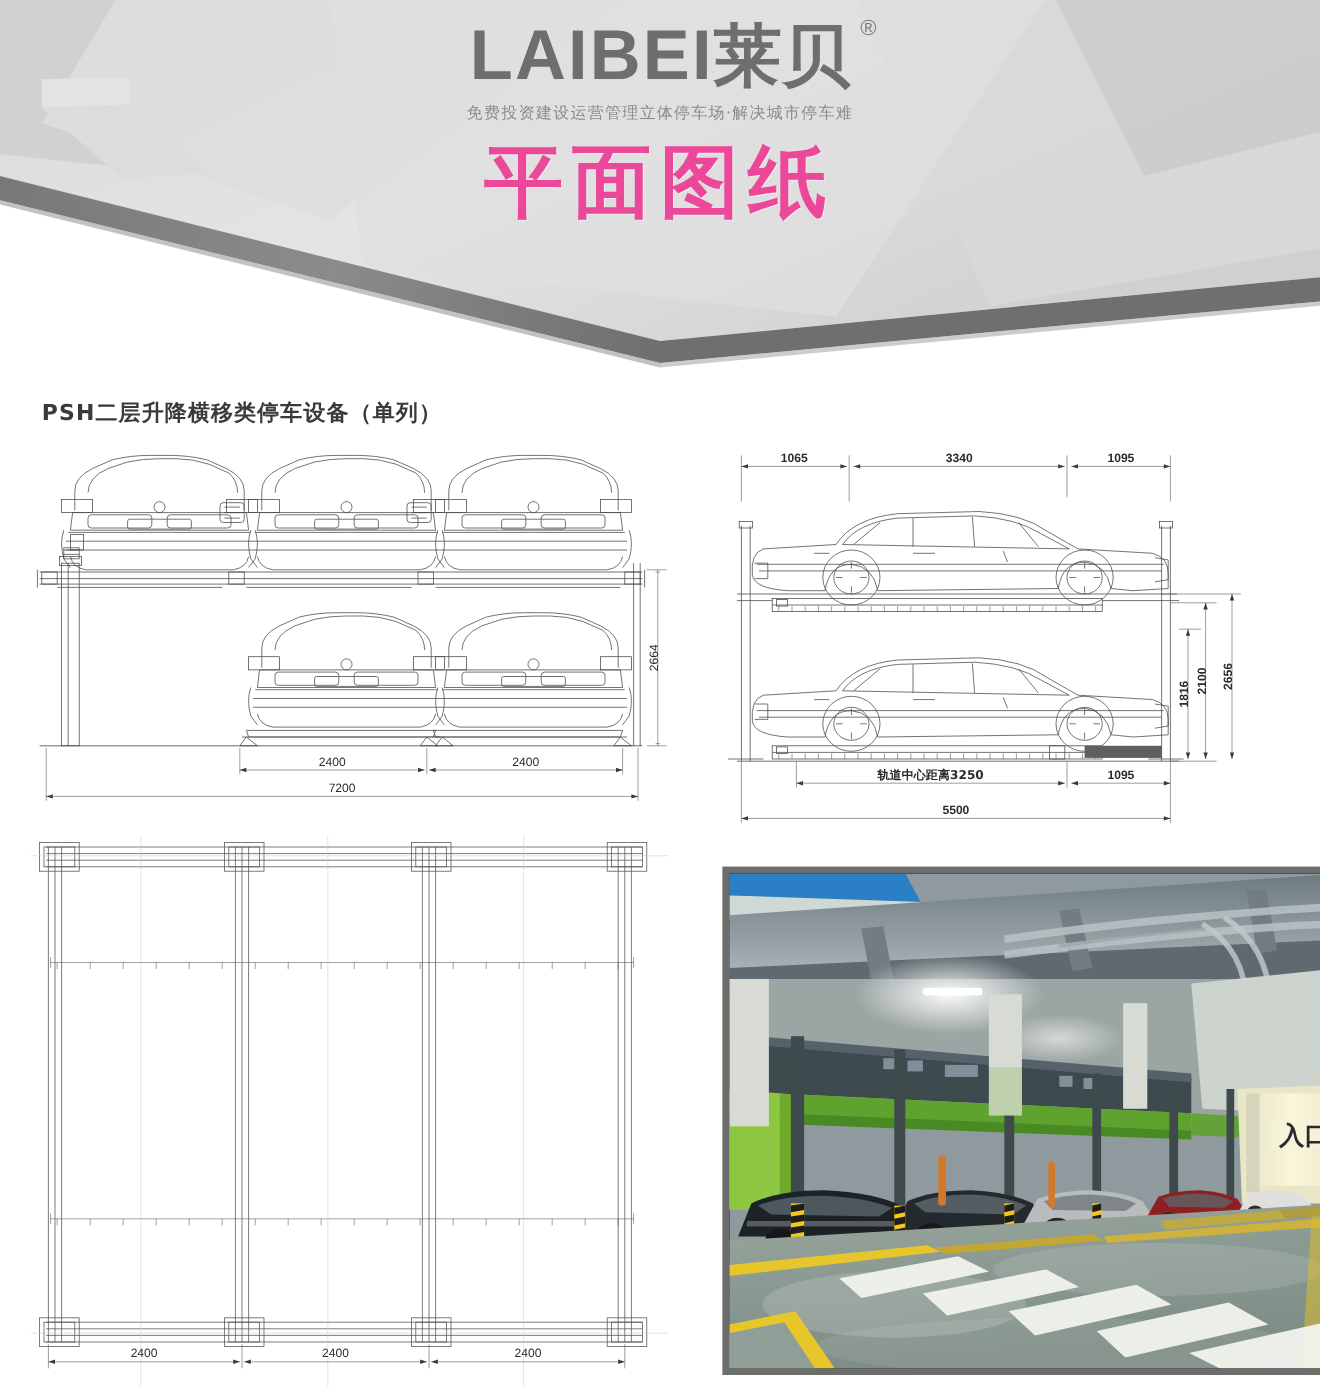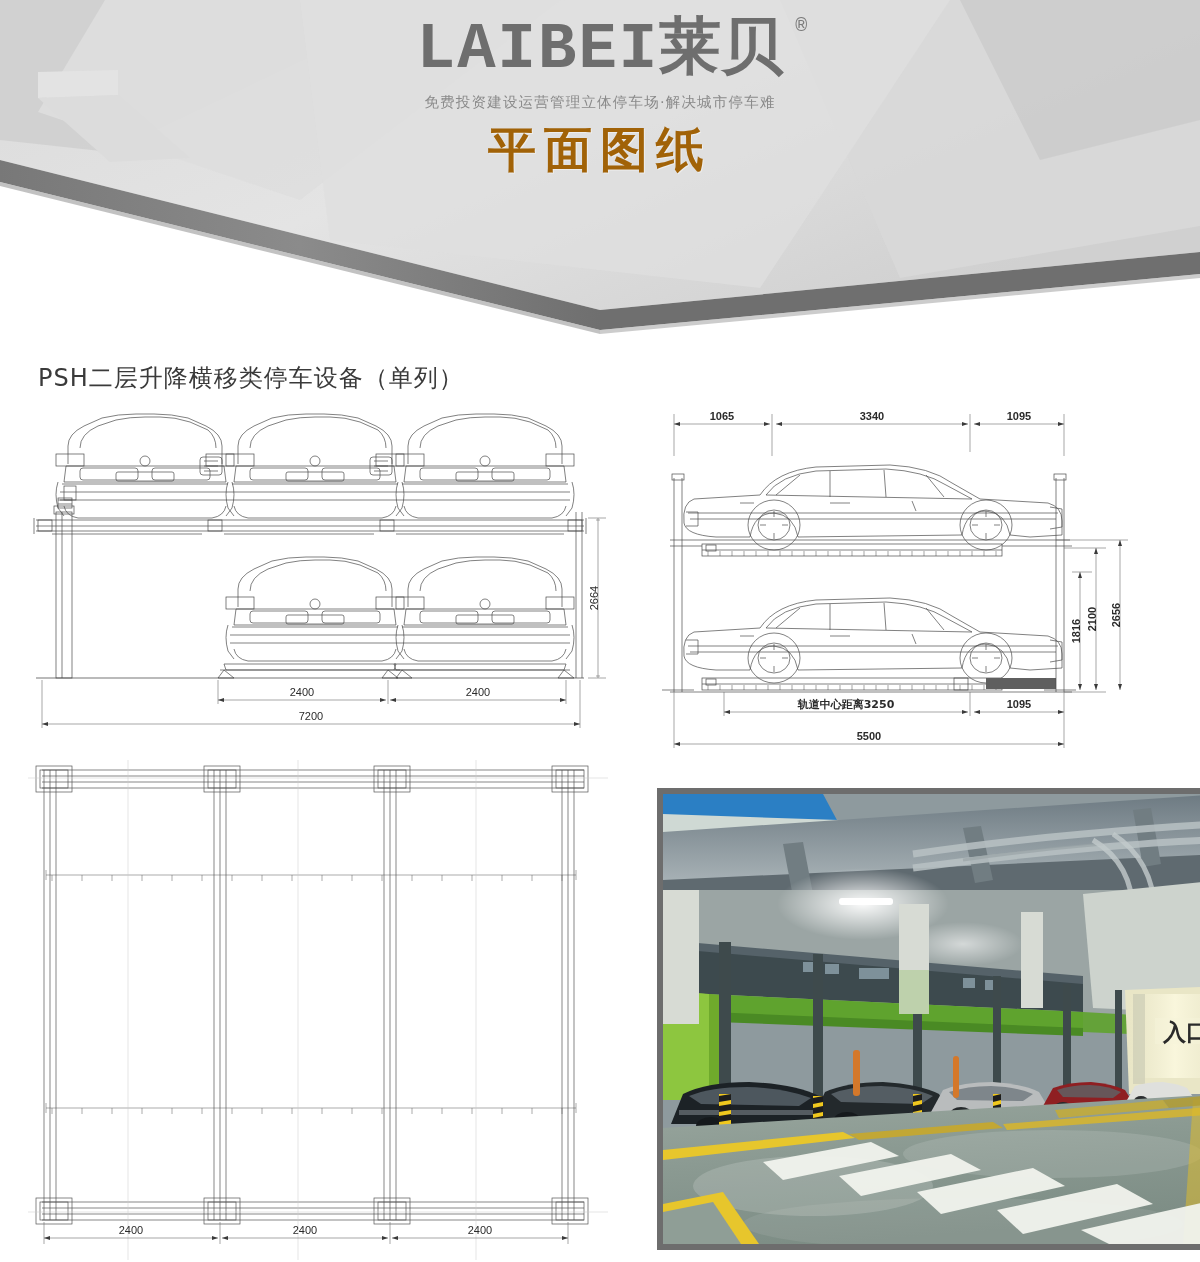--- a/index.html
+++ b/index.html
@@ -15,44 +15,45 @@
   #banner { position:absolute; left:0; top:0; width:1200px; height:340px; overflow:hidden; }
   #banner svg { position:absolute; left:0; top:0; }
   .brand-wrap {
     position:absolute; left:0; top:18px; width:1200px; text-align:center;
     pointer-events:none;
   }
   .brand-line {
     display:inline-block; position:relative;
     font-size:64px; font-weight:bold; letter-spacing:2px;
     color:#6e6e6e; line-height:1.02;
-    font-family:Liberation Mono, monospace;
+    font-family:Liberation Sans, sans-serif;
   }
   .brand-cn { font-size:62px; letter-spacing:0px; }
   .brand-reg {
     position:absolute; top:-2px; right:-26px;
     font-size:20px; font-weight:normal; color:#7b7b7b;
   }
   .tagline {
     position:absolute; left:0; top:93px; width:1200px; text-align:center;
     font-size:14.5px; color:#8a8a8a; letter-spacing:1.2px;
     font-family:"DejaVu Sans","Liberation Sans",sans-serif;
   }
   .bigtitle {
     position:absolute; left:0; top:118px; width:1200px; text-align:center;
-    font-size:48px; font-weight:bold; color:#a16207; letter-spacing:8px;
+    font-size:72px; font-weight:bold; color:#ec4899; letter-spacing:8px;
     font-family:"DejaVu Sans","Liberation Sans",sans-serif;
     text-shadow: 1px 1px 0 rgba(255,255,255,.45);
   }
 
   
   #section-title {
     position:absolute; left:38px; top:362px;
-    font-size:24px; color:#3a3a3a; letter-spacing:1px;
+    font-size:20px; color:#3a3a3a; letter-spacing:1px;
     font-family:"DejaVu Sans","Liberation Sans",sans-serif;
+    font-weight:bold;
   }
 
   
   .panel { position:absolute; }
   #front-elev { left:28px;  top:400px;  width:580px; height:360px; }
   #side-elev  { left:660px; top:400px;  width:520px; height:360px;font-weight:bold; }
   #plan-view  { left:28px;  top:760px;  width:580px; height:500px; }
   .panel svg { display:block; }
 
   

